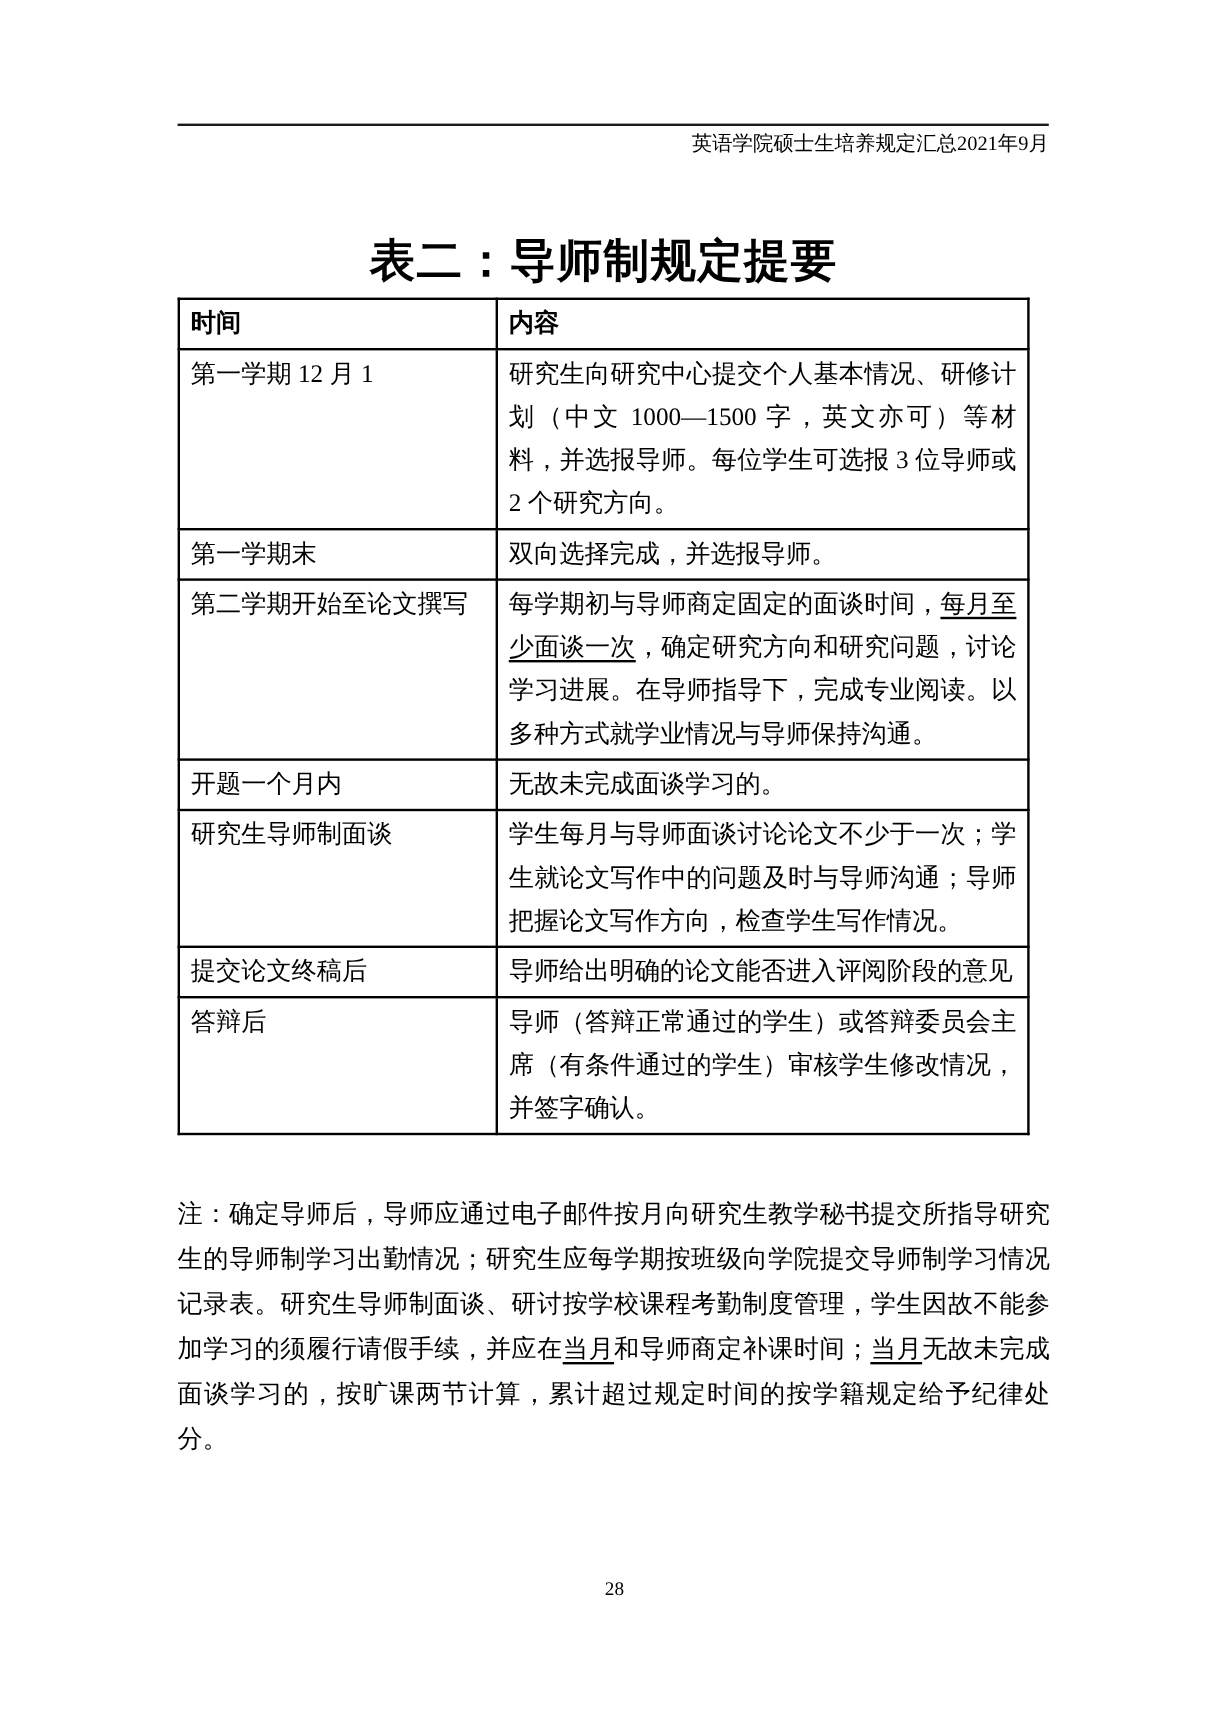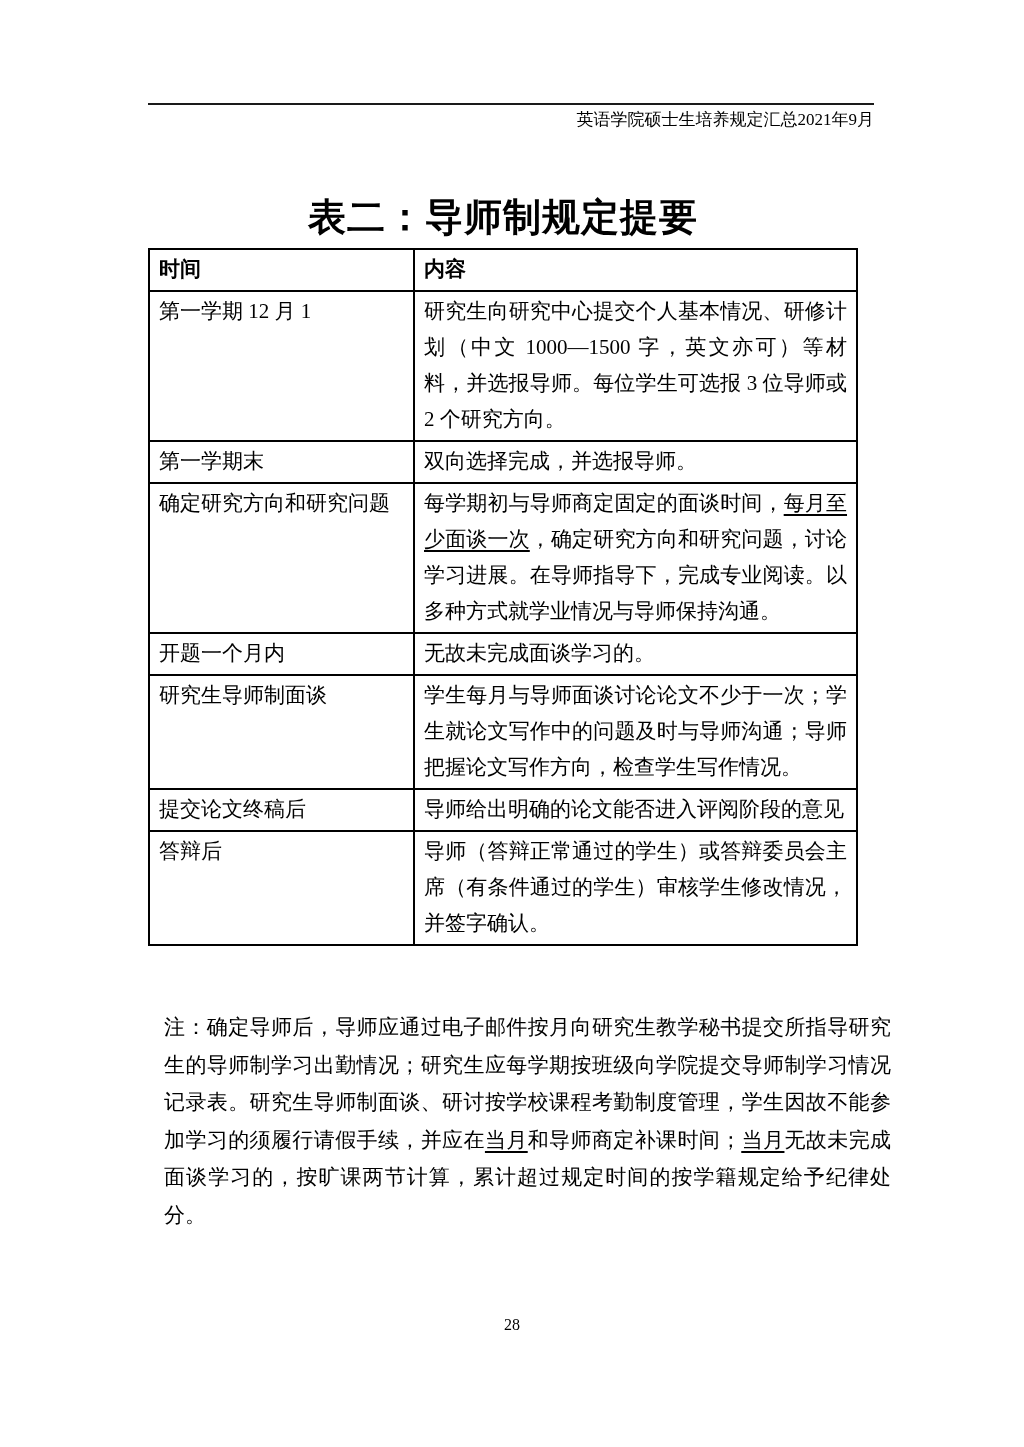--- a/index.html
+++ b/index.html
@@ -64,21 +64,21 @@
   .u {
     text-decoration: underline;
     text-underline-offset: 4px;
     text-decoration-thickness: 1.5px;
   }
   .note {
     position: absolute;
     top: 993px;
     left: 148px;
     width: 727px;
-    margin: 16px;
+    margin: 0;
     font-size: 21px;
     line-height: 37.5px;
     text-align: justify;
   }
   .page-number {
     position: absolute;
     top: 1316px;
     left: 0;
     width: 1024px;
     text-align: center;
@@ -106,21 +106,21 @@
     <tbody id="body-rows">
         <tr>
           <td class="col-time">第一学期 12 月 1</td>
           <td class="col-content"><span>研究生向研究中心提交个人基本情况、研修计划（中文 1000—1500 字，英文亦可）等材料，并选报导师。每位学生可选报 3 位导师或 2 个研究方向。</span></td>
         </tr>
         <tr>
           <td class="col-time">第一学期末</td>
           <td class="col-content"><span>双向选择完成，并选报导师。</span></td>
         </tr>
         <tr>
-          <td class="col-time">确定研究方向和研究问题</td>
+          <td class="col-time">第二学期开始至论文撰写</td>
           <td class="col-content"><span>每学期初与导师商定固定的面谈时间，</span><span class="u">每月至少面谈一次</span><span>，确定研究方向和研究问题，讨论学习进展。在导师指导下，完成专业阅读。以多种方式就学业情况与导师保持沟通。</span></td>
         </tr>
         <tr>
           <td class="col-time">开题一个月内</td>
           <td class="col-content"><span>无故未完成面谈学习的。</span></td>
         </tr>
         <tr>
           <td class="col-time">研究生导师制面谈</td>
           <td class="col-content"><span>学生每月与导师面谈讨论论文不少于一次；学生就论文写作中的问题及时与导师沟通；导师把握论文写作方向，检查学生写作情况。</span></td>
         </tr>

